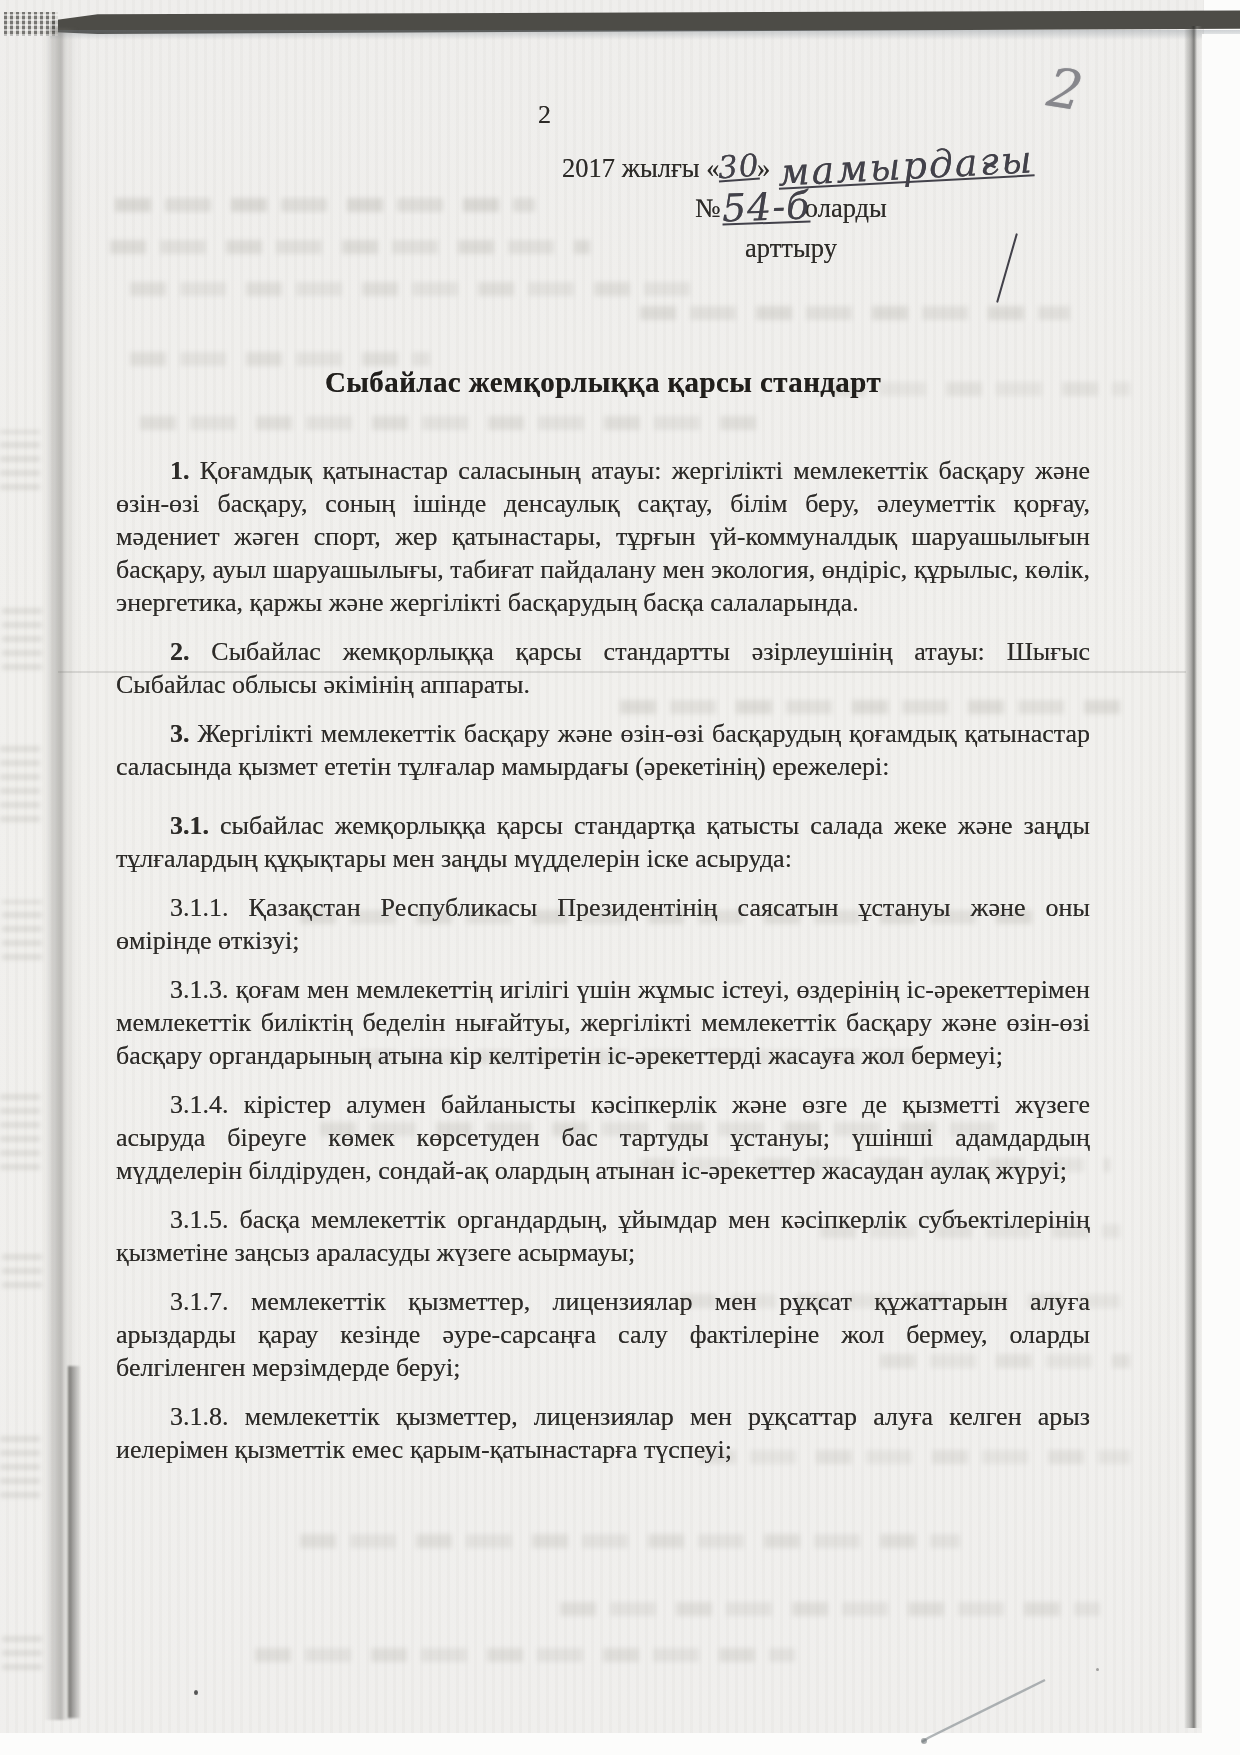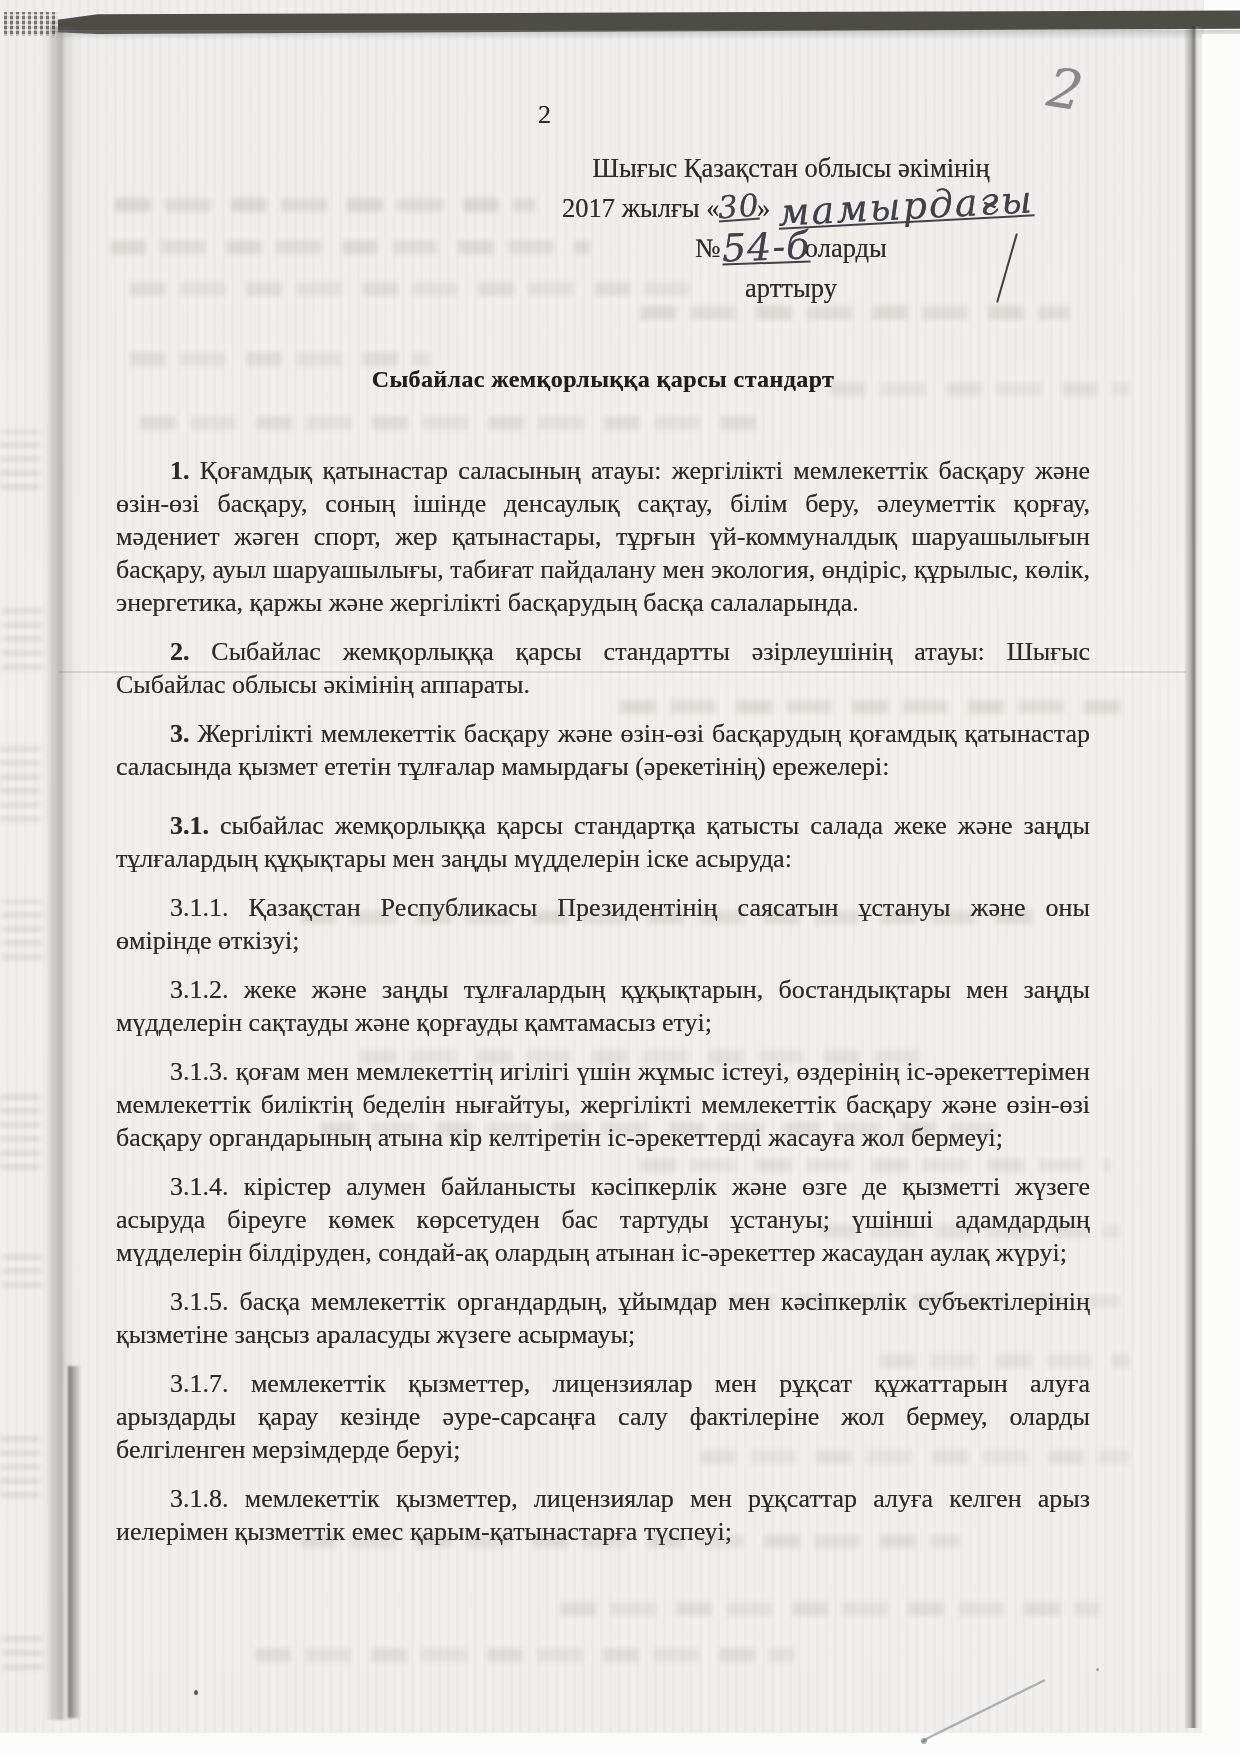--- a/index.html
+++ b/index.html
@@ -79,21 +79,21 @@
     display:inline-block;font-size:38px;letter-spacing:1px;
     border-bottom:2px solid #42414a;transform:rotate(-2deg);
     margin:0 -6px 0 2px;line-height:30px;vertical-align:-3px;
   }
   .hw-tail{
     position:absolute;left:1006px;top:232px;width:2px;height:72px;
     background:#42414a;transform:rotate(16deg);border-radius:2px;
   }
   .doc-title{
     position:absolute;left:100px;top:366px;width:1006px;
-    text-align:center;font-weight:bold;font-size:24px;letter-spacing:.4px;
+    text-align:center;font-weight:bold;font-size:29px;letter-spacing:.4px;
     color:#211f1c;text-shadow:0 0 .6px rgba(33,31,28,.7);
   }
   .body-copy{
     position:absolute;left:100px;top:438px;width:1006px;
     font-size:26px;line-height:33px;text-align:justify;
   }
   .body-copy p{margin:16px;text-indent:54px;}
   .body-copy p.gap-before{margin-top:26px;}
   .pnum.bold{font-weight:bold;}
 
@@ -156,36 +156,34 @@
 <div class="mghost" style="left:0;top:1090px;height:80px"></div>
 <div class="mghost" style="left:2px;top:1248px;height:40px"></div>
 <div class="mghost" style="left:0;top:1428px;height:70px"></div>
 <div class="mghost" style="left:2px;top:1630px;height:40px"></div>
 
 <div class="page-num print">2</div>
 
 <div class="hw hw-pgnum">2</div>
 
 <div class="header-block print">
-  <div class="hdr-line">Шығыс Қазақстан облысы әкімінің</div>
   <div class="hdr-line"><span>2017 жылғы «</span><span class="hw hw-day">30</span><span>»</span><span class="hw hw-month">мамырдағы</span></div>
   <div class="hdr-line"><span>№</span><span class="hw hw-num">54-б</span><span>оларды</span></div>
   <div class="hdr-line">арттыру</div>
 </div>
 <div class="hw-tail"></div>
 
 <div class="doc-title">Сыбайлас жемқорлыққа қарсы стандарт</div>
 
 <div class="body-copy print">
   <p><span class="pnum bold">1.</span> <span>Қоғамдық қатынастар саласының атауы: жергілікті мемлекеттік басқару және өзін-өзі басқару, соның ішінде денсаулық сақтау, білім беру, әлеуметтік қорғау, мәдениет жәген спорт, жер қатынастары, тұрғын үй-коммуналдық шаруашылығын басқару, ауыл шаруашылығы, табиғат пайдалану мен экология, өндіріс, құрылыс, көлік, энергетика, қаржы және жергілікті басқарудың басқа салаларында.</span></p>
   <p><span class="pnum bold">2.</span> <span>Сыбайлас жемқорлыққа қарсы стандартты әзірлеушінің атауы: Шығыс Сыбайлас облысы әкімінің аппараты.</span></p>
   <p><span class="pnum bold">3.</span> <span>Жергілікті мемлекеттік басқару және өзін-өзі басқарудың қоғамдық қатынастар саласында қызмет ететін тұлғалар мамырдағы (әрекетінің) ережелері:</span></p>
   <p class="gap-before"><span class="pnum bold">3.1.</span> <span>сыбайлас жемқорлыққа қарсы стандартқа қатысты салада жеке және заңды тұлғалардың құқықтары мен заңды мүдделерін іске асыруда:</span></p>
   <p><span class="pnum">3.1.1.</span> <span>Қазақстан Республикасы Президентінің саясатын ұстануы және оны өмірінде өткізуі;</span></p>
-  <p><span class="pnum">3.1.2.</span> <span>жеке және заңды тұлғалардың құқықтарын, бостандықтары мен заңды мүдделерін сақтауды және қорғауды қамтамасыз етуі;</span></p>
   <p><span class="pnum">3.1.3.</span> <span>қоғам мен мемлекеттің игілігі үшін жұмыс істеуі, өздерінің іс-әрекеттерімен мемлекеттік биліктің беделін нығайтуы, жергілікті мемлекеттік басқару және өзін-өзі басқару органдарының атына кір келтіретін іс-әрекеттерді жасауға жол бермеуі;</span></p>
   <p><span class="pnum">3.1.4.</span> <span>кірістер алумен байланысты кәсіпкерлік және өзге де қызметті жүзеге асыруда біреуге көмек көрсетуден бас тартуды ұстануы; үшінші адамдардың мүдделерін білдіруден, сондай-ақ олардың атынан іс-әрекеттер жасаудан аулақ жүруі;</span></p>
   <p><span class="pnum">3.1.5.</span> <span>басқа мемлекеттік органдардың, ұйымдар мен кәсіпкерлік субъектілерінің қызметіне заңсыз араласуды жүзеге асырмауы;</span></p>
   <p><span class="pnum">3.1.7.</span> <span>мемлекеттік қызметтер, лицензиялар мен рұқсат құжаттарын алуға арыздарды қарау кезінде әуре-сарсаңға салу фактілеріне жол бермеу, оларды белгіленген мерзімдерде беруі;</span></p>
   <p><span class="pnum">3.1.8.</span> <span>мемлекеттік қызметтер, лицензиялар мен рұқсаттар алуға келген арыз иелерімен қызметтік емес қарым-қатынастарға түспеуі;</span></p>
 </div>
 
 <svg class="scratch" width="180" height="80">
   <path d="M 145 8 Q 80 40 28 66 L 22 70" stroke="rgba(125,133,138,.6)" stroke-width="2.5" fill="none"></path>
   <circle cx="24" cy="69" r="3" fill="rgba(100,108,112,.55)"></circle>

